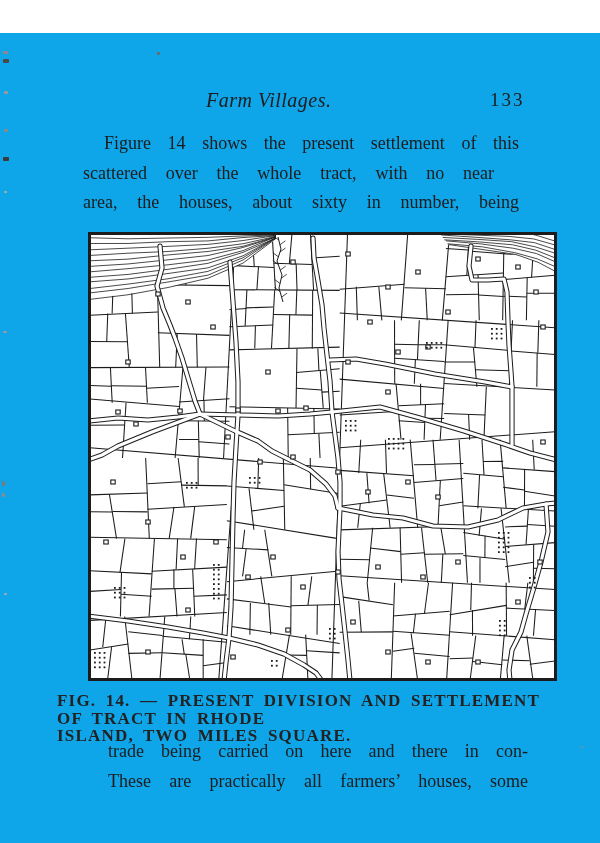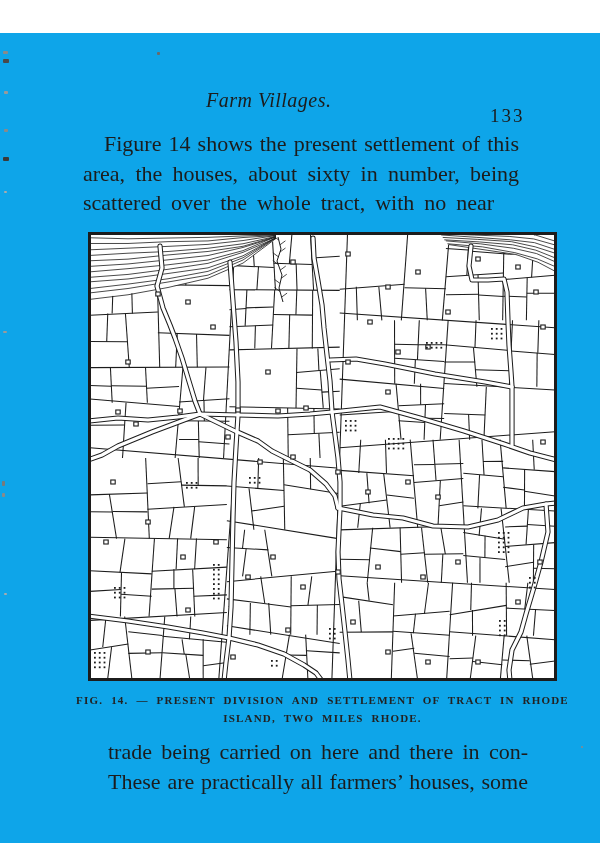--- a/index.html
+++ b/index.html
@@ -1,45 +1,45 @@
 <!DOCTYPE html>
 <html><head>
 <meta charset="utf-8">
 <style>
   html,body{margin:0;padding:0;background:#fff;}
   .page{position:relative;width:600px;height:843px;background:#0ea5e9;overflow:hidden;
         font-family:"Liberation Serif","DejaVu Serif",serif;color:#1c1c1c;margin-top:33px;}
   .hdr-title{position:absolute;left:206px;top:56px;font-style:italic;font-size:20px;
              letter-spacing:0.5px;white-space:nowrap;}
-  .hdr-page{position:absolute;left:490px;top:72px;font-size:19px;letter-spacing:2px;white-space:nowrap;}
-  .para{position:absolute;font-size:22px;line-height:29.6px;}
+  .hdr-page{position:absolute;left:490px;top:56px;font-size:19px;letter-spacing:2px;white-space:nowrap;}
+  .para{position:absolute;font-size:18px;line-height:29.6px;}
   .para .ln{text-align:justify;text-align-last:justify;word-spacing:1px;}
   .para .ln.indent{padding-left:21px;}
   .para .ln.short{padding-right:25px;}
   #para-top{left:83px;top:96px;width:436px;}
   #para-bottom{left:108px;top:704px;width:420px;}
   .figure{position:absolute;left:88px;top:199px;width:469px;height:449px;}
   .figure svg{display:block;}
-  .caption{position:absolute;left:70px;top:659px;width:505px;text-align:center;
-           font-size:11px;font-weight:700;letter-spacing:1.2px;word-spacing:4px;
+  .caption{position:absolute;left:57px;top:659px;width:505px;
+           font-size:17px;font-weight:700;letter-spacing:1.2px;word-spacing:4px;
            line-height:17.5px;color:#222;}
   .artifact{position:absolute;border-radius:1px;}
 </style>
 </head>
 <body>
 
 <div class="page">
 
   <div class="hdr-title">Farm Villages.</div>
   <div class="hdr-page">133</div>
 
   <div class="para" id="para-top">
     <div class="ln indent">Figure 14 shows the present settlement of this</div>
+    <div class="ln short">scattered over the whole tract, with no near</div>
     <div class="ln">area, the houses, about sixty in number, being</div>
-    <div class="ln short">scattered over the whole tract, with no near</div>
   </div>
 
   <div class="figure">
     <svg width="469" height="449" xmlns="http://www.w3.org/2000/svg" viewBox="0 0 469 449" style="background: rgb(255, 255, 255);">
         <clipPath id="mapclip">
           <rect x="2" y="2" width="465" height="445"></rect>
         </clipPath>
         <g clip-path="url(#mapclip)">
           <line x1="259.495112490656" y1="2" x2="243.9068628946299" y2="447" stroke="#1c1c1c" stroke-width="1.05"></line>
           <line x1="2" y1="215.79018379857845" x2="251.70098769264297" y2="236.21568206271078" stroke="#1c1c1c" stroke-width="1.05"></line>
@@ -552,21 +552,21 @@
           <rect x="102.8" y="254.8" width="1.8" height="1.8" fill="#1c1c1c"></rect>
           <rect x="107.6" y="250" width="1.8" height="1.8" fill="#1c1c1c"></rect>
           <rect x="107.6" y="254.8" width="1.8" height="1.8" fill="#1c1c1c"></rect>
         </g>
         <rect x="1.5" y="1.5" width="466" height="446" fill="none" stroke="#1c1c1c" stroke-width="3"></rect>
       </svg>
   </div>
 
   <div class="caption">
     <div>FIG. 14. — PRESENT DIVISION AND SETTLEMENT OF TRACT IN RHODE</div>
-    <div>ISLAND, TWO MILES RHODE.</div>
+    <div>ISLAND, TWO MILES SQUARE.</div>
   </div>
 
   <div class="para" id="para-bottom">
     <div class="ln">trade being carried on here and there in con-</div>
     <div class="ln">These are practically all farmers’ houses, some</div>
   </div>
 
   <div id="artifacts">
       <div class="artifact" style="left: 3px; top: 18px; width: 5px; height: 3px; background: rgb(138, 138, 138);"></div>
       <div class="artifact" style="left: 3px; top: 26px; width: 6px; height: 4px; background: rgb(74, 74, 74);"></div>

